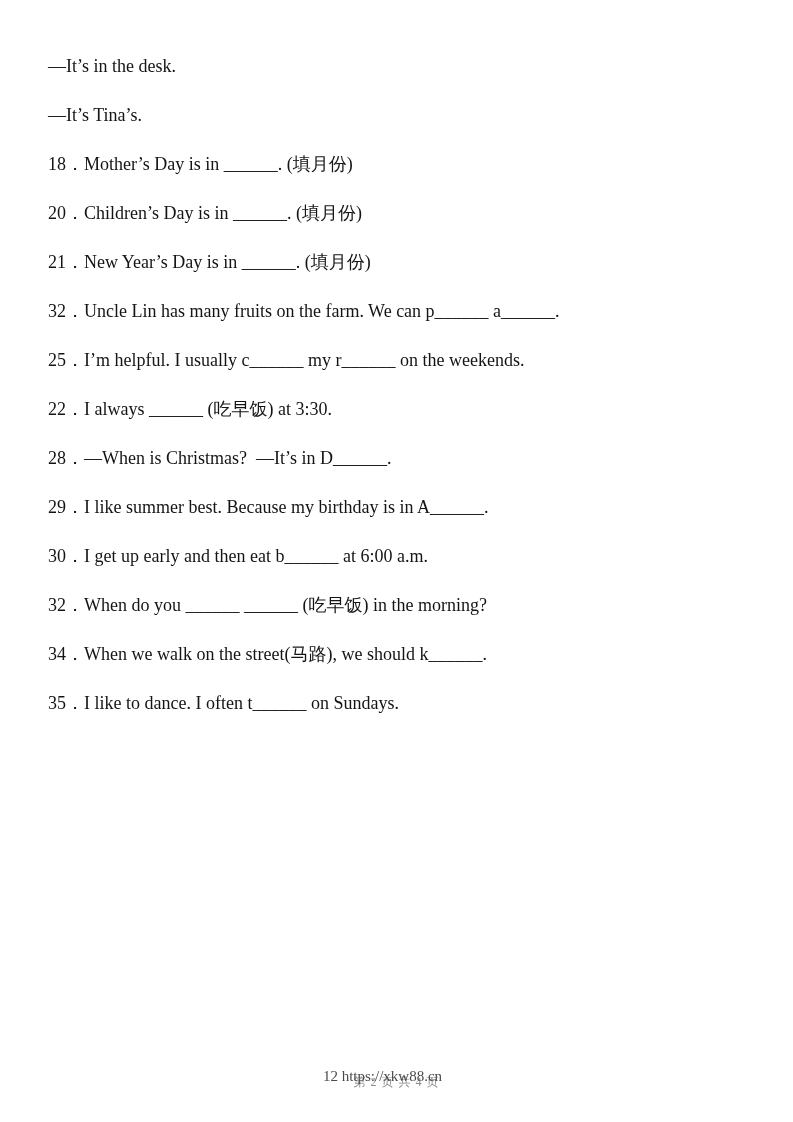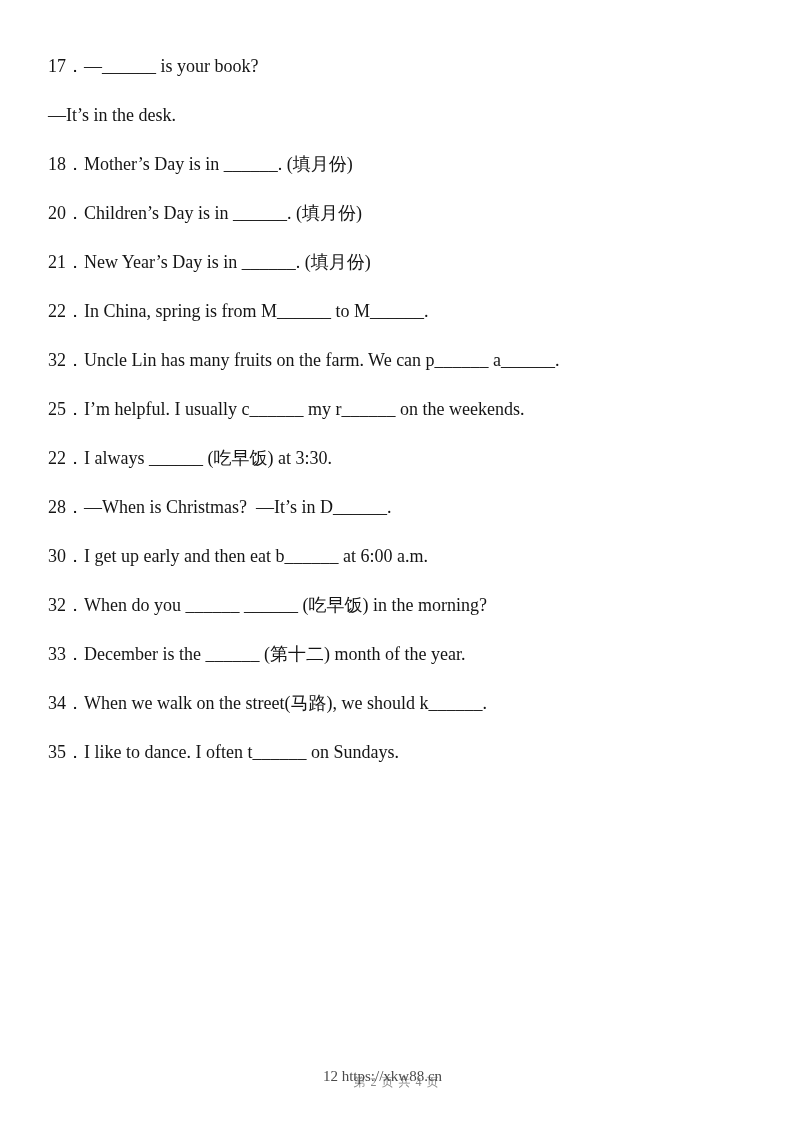--- a/index.html
+++ b/index.html
@@ -49,33 +49,32 @@
     width: 100%;
     text-align: center;
     font-size: 15px;
     color: #4a4a4a;
   }
 </style>
 </head>
 <body>
 
 <div class="content" id="line-container">
-    <p class="line"><span>17．</span><span>—______ is your book?</span></p>
     <p class="line"><span>—It’s in the desk.</span></p>
+    <p class="line"><span>—It’s Tina’s.</span></p>
     <p class="line"><span>18．</span><span>Mother’s Day is in ______. (填月份)</span></p>
     <p class="line"><span>20．</span><span>Children’s Day is in ______. (填月份)</span></p>
     <p class="line"><span>21．</span><span>New Year’s Day is in ______. (填月份)</span></p>
-    <p class="line"><span>22．</span><span>In China, spring is from M______ to M______.</span></p>
     <p class="line"><span>32．</span><span>Uncle Lin has many fruits on the farm. We can p______ a______.</span></p>
     <p class="line"><span>25．</span><span>I’m helpful. I usually c______ my r______ on the weekends.</span></p>
     <p class="line"><span>22．</span><span>I always ______ (吃早饭) at 3:30.</span></p>
     <p class="line"><span>28．</span><span>—When is Christmas?  —It’s in D______.</span></p>
+    <p class="line"><span>29．</span><span>I like summer best. Because my birthday is in A______.</span></p>
     <p class="line"><span>30．</span><span>I get up early and then eat b______ at 6:00 a.m.</span></p>
     <p class="line"><span>32．</span><span>When do you ______ ______ (吃早饭) in the morning?</span></p>
-    <p class="line"><span>33．</span><span>December is the ______ (第十二) month of the year.</span></p>
     <p class="line"><span>34．</span><span>When we walk on the street(马路), we should k______.</span></p>
     <p class="line"><span>35．</span><span>I like to dance. I often t______ on Sundays.</span></p>
   </div>
 
 <div class="footer">
   <div class="page-info">第 2 页 共 4 页</div>
   <div class="watermark">12 https://xkw88.cn</div>
 </div>
 
 </body></html>

